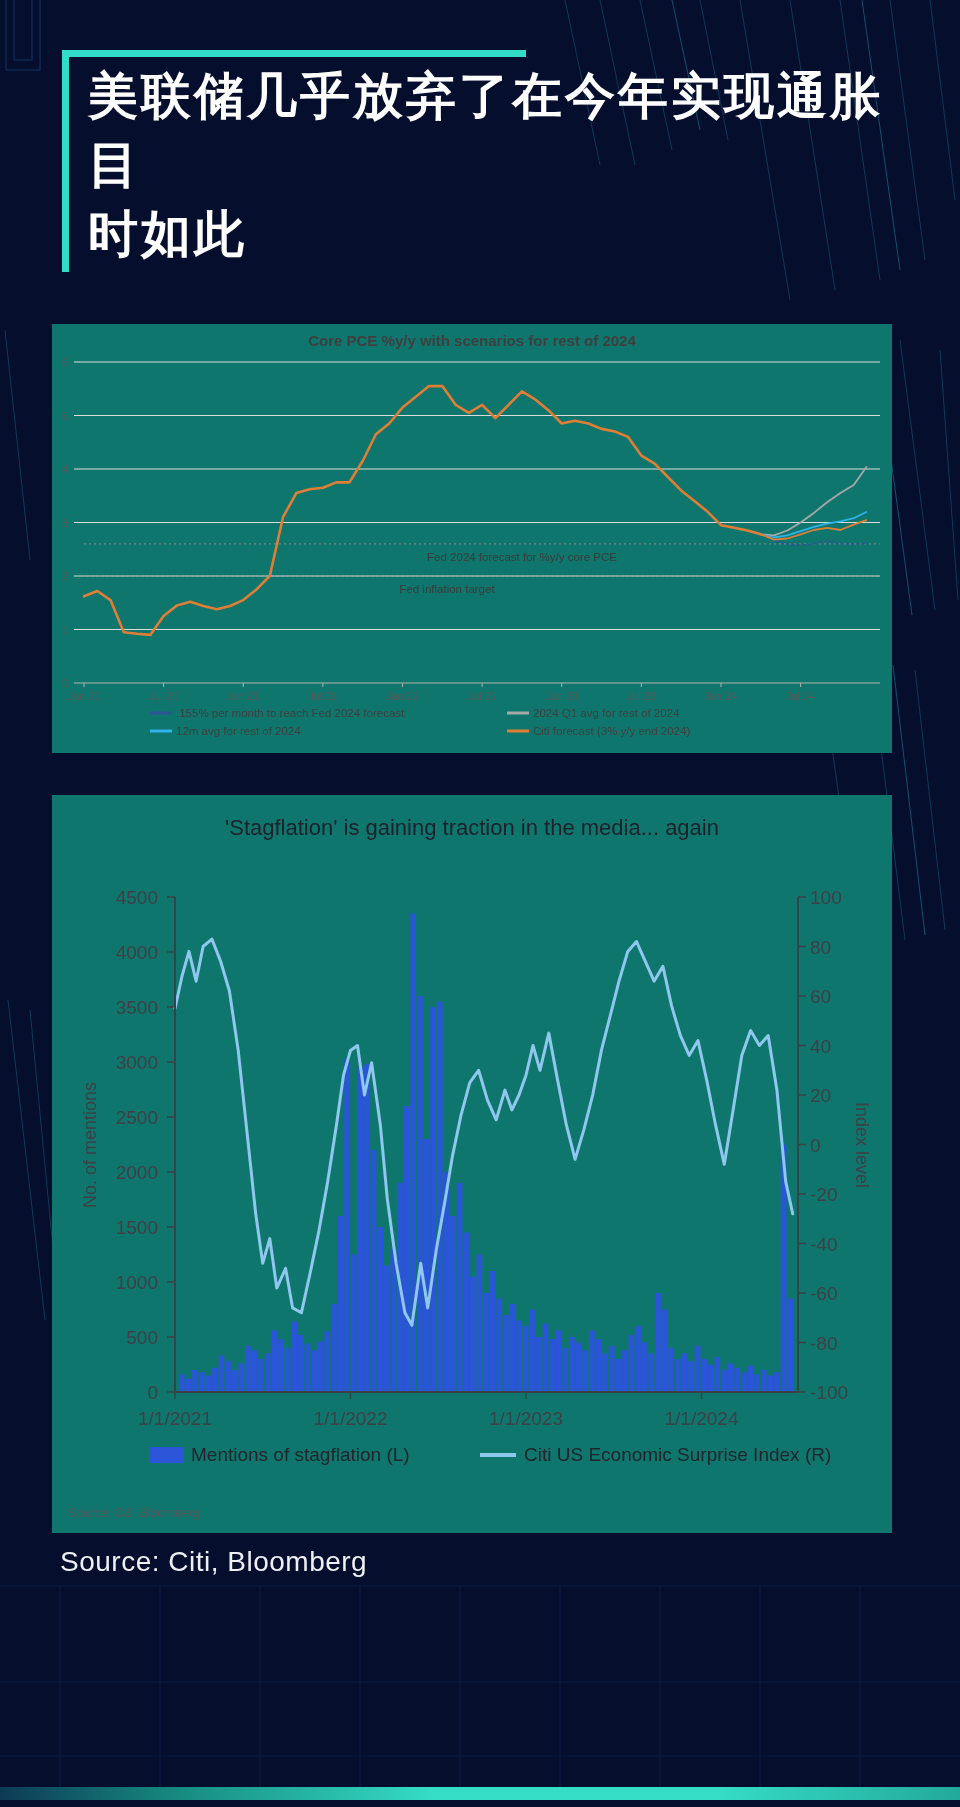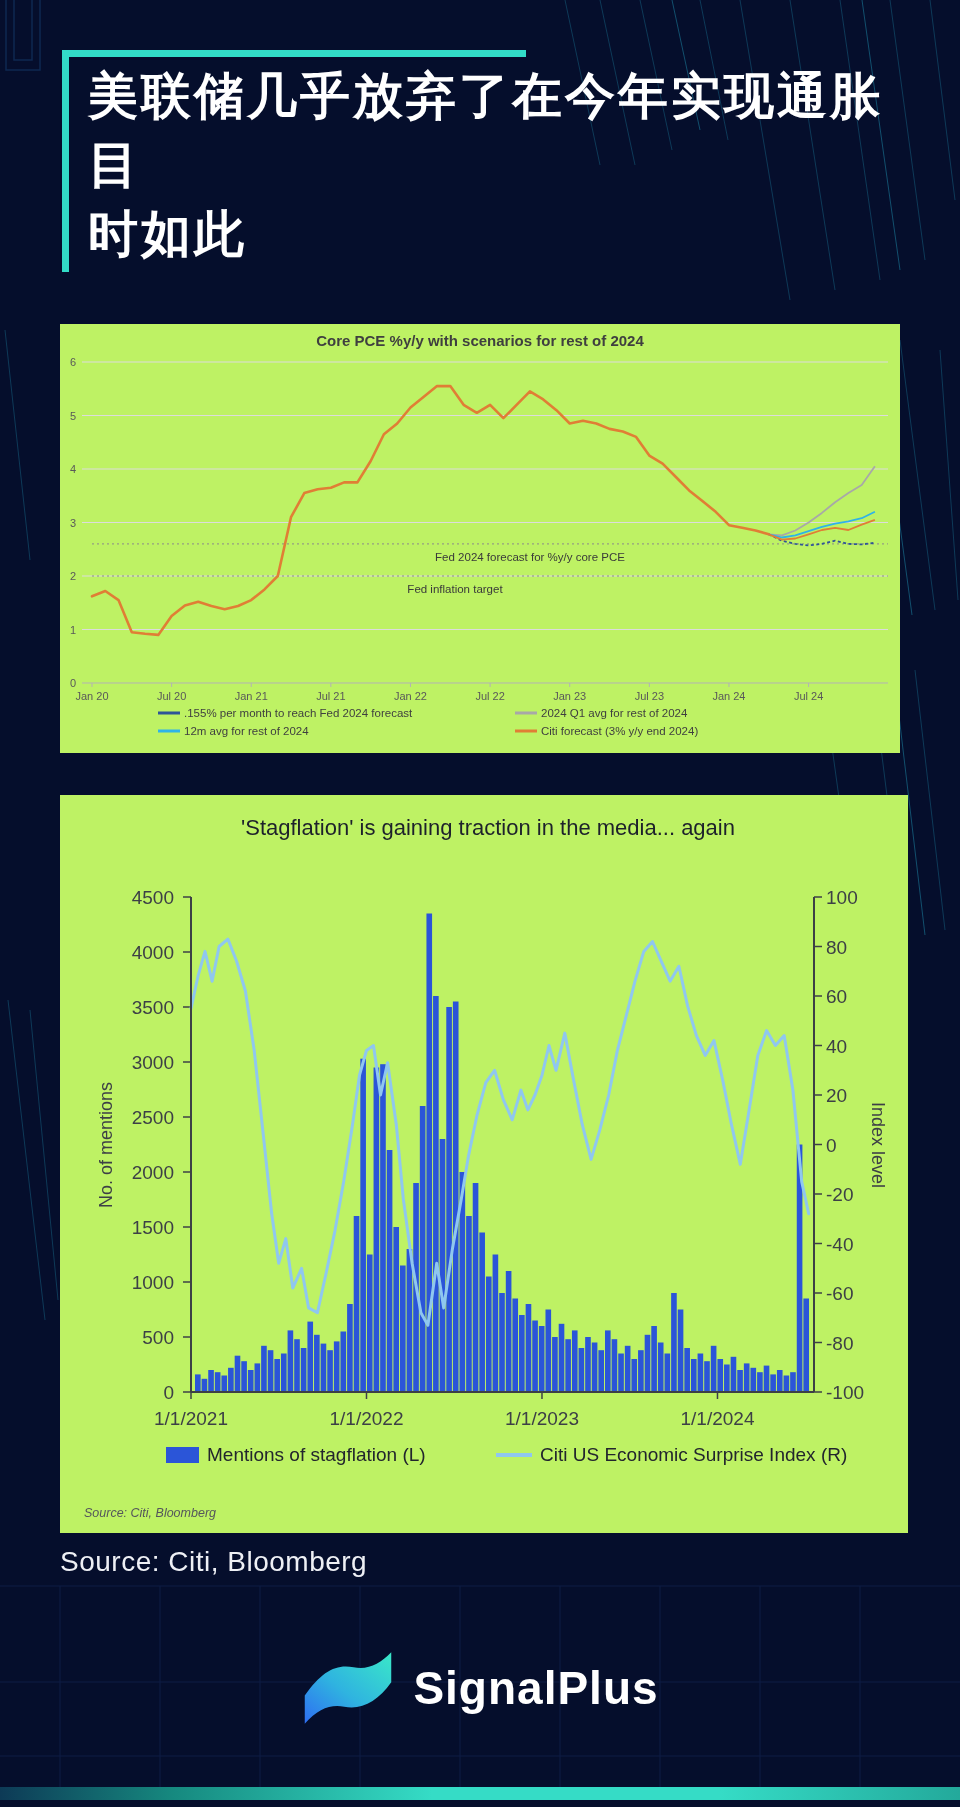--- a/index.html
+++ b/index.html
@@ -3,23 +3,23 @@
 <meta charset="utf-8">
 <style>
   html,body{margin:0;padding:0;background:#050e2c;}
   .page{position:relative;width:960px;height:1807px;background:#050e2c;overflow:hidden;
         font-family:"Liberation Sans","DejaVu Sans",sans-serif;}
   .decor,.footer-grid{position:absolute;left:0;top:0;pointer-events:none;}
   .accent-h{position:absolute;left:62px;top:50px;width:464px;height:7px;background:#32dcc8;}
   .accent-v{position:absolute;left:62px;top:50px;width:7px;height:222px;background:#32dcc8;}
   .headline{position:absolute;left:88px;top:62px;width:800px;color:#ffffff;
             font-size:50px;font-weight:700;line-height:69px;letter-spacing:3px;}
-  .card{position:absolute;left:60px;width:840px;background:#bef264;}
+  .card{position:absolute;left:52px;width:840px;background:#0f766e;}
   .card1{top:324px;height:429px;}
-  .card2{top:795px;height:738px;padding-left:8px;}
+  .card2{top:795px;height:738px;}
   .card svg{display:block;}
   .source-note{position:absolute;left:60px;top:1546px;color:#eef0f5;font-size:28px;letter-spacing:.5px;}
   .brand{position:absolute;left:0;top:1650px;width:960px;display:flex;justify-content:center;
          align-items:center;gap:18px;}
   .brand-icon{width:94px;height:76px;}
   .brand-name{color:#ffffff;font-size:46px;font-weight:700;letter-spacing:1px;}
   .bottom-bar{position:absolute;left:0;top:1787px;width:960px;height:13px;
     background:linear-gradient(90deg,#0d3a56 0%,#16897f 18%,#35dcc6 45%,#35dcc6 75%,#23a99b 100%);}
 </style>
 </head>
@@ -297,28 +297,15 @@
         <rect x="98" y="652" width="33" height="16" fill="#2B55D8"></rect>
         <text x="139" y="666" font-size="19" fill="#22252d">Mentions of stagflation (L)</text>
         <line x1="428" y1="660" x2="464" y2="660" stroke="#8FC7EF" stroke-width="4"></line>
         <text x="472" y="666" font-size="19" fill="#22252d">Citi US Economic Surprise Index (R)</text>
         <text x="16" y="722" font-size="12.5" font-style="italic" fill="#55565c">Source: Citi, Bloomberg</text>
       </svg>
   </section>
 
   <div class="source-note">Source: Citi, Bloomberg</div>
 
-  <div class="brand">
-    <svg class="brand-icon" viewBox="0 0 100 80">
-      <defs>
-        <linearGradient id="lg" x1="0" y1="1" x2="1" y2="0">
-          <stop offset="0" stop-color="#2e6ef2"></stop>
-          <stop offset="0.45" stop-color="#2fb3e0"></stop>
-          <stop offset="1" stop-color="#3ae8c8"></stop>
-        </linearGradient>
-      </defs>
-      <path d="M4,48 C22,22 38,14 56,18 C72,21 84,14 96,2 L96,34 C82,54 64,64 46,60 C32,57 18,62 4,78 Z" fill="url(#lg)"></path>
-    </svg>
-    <span class="brand-name">SignalPlus</span>
-  </div>
 
   <div class="bottom-bar"></div>
 </div>
 
 </body></html>

